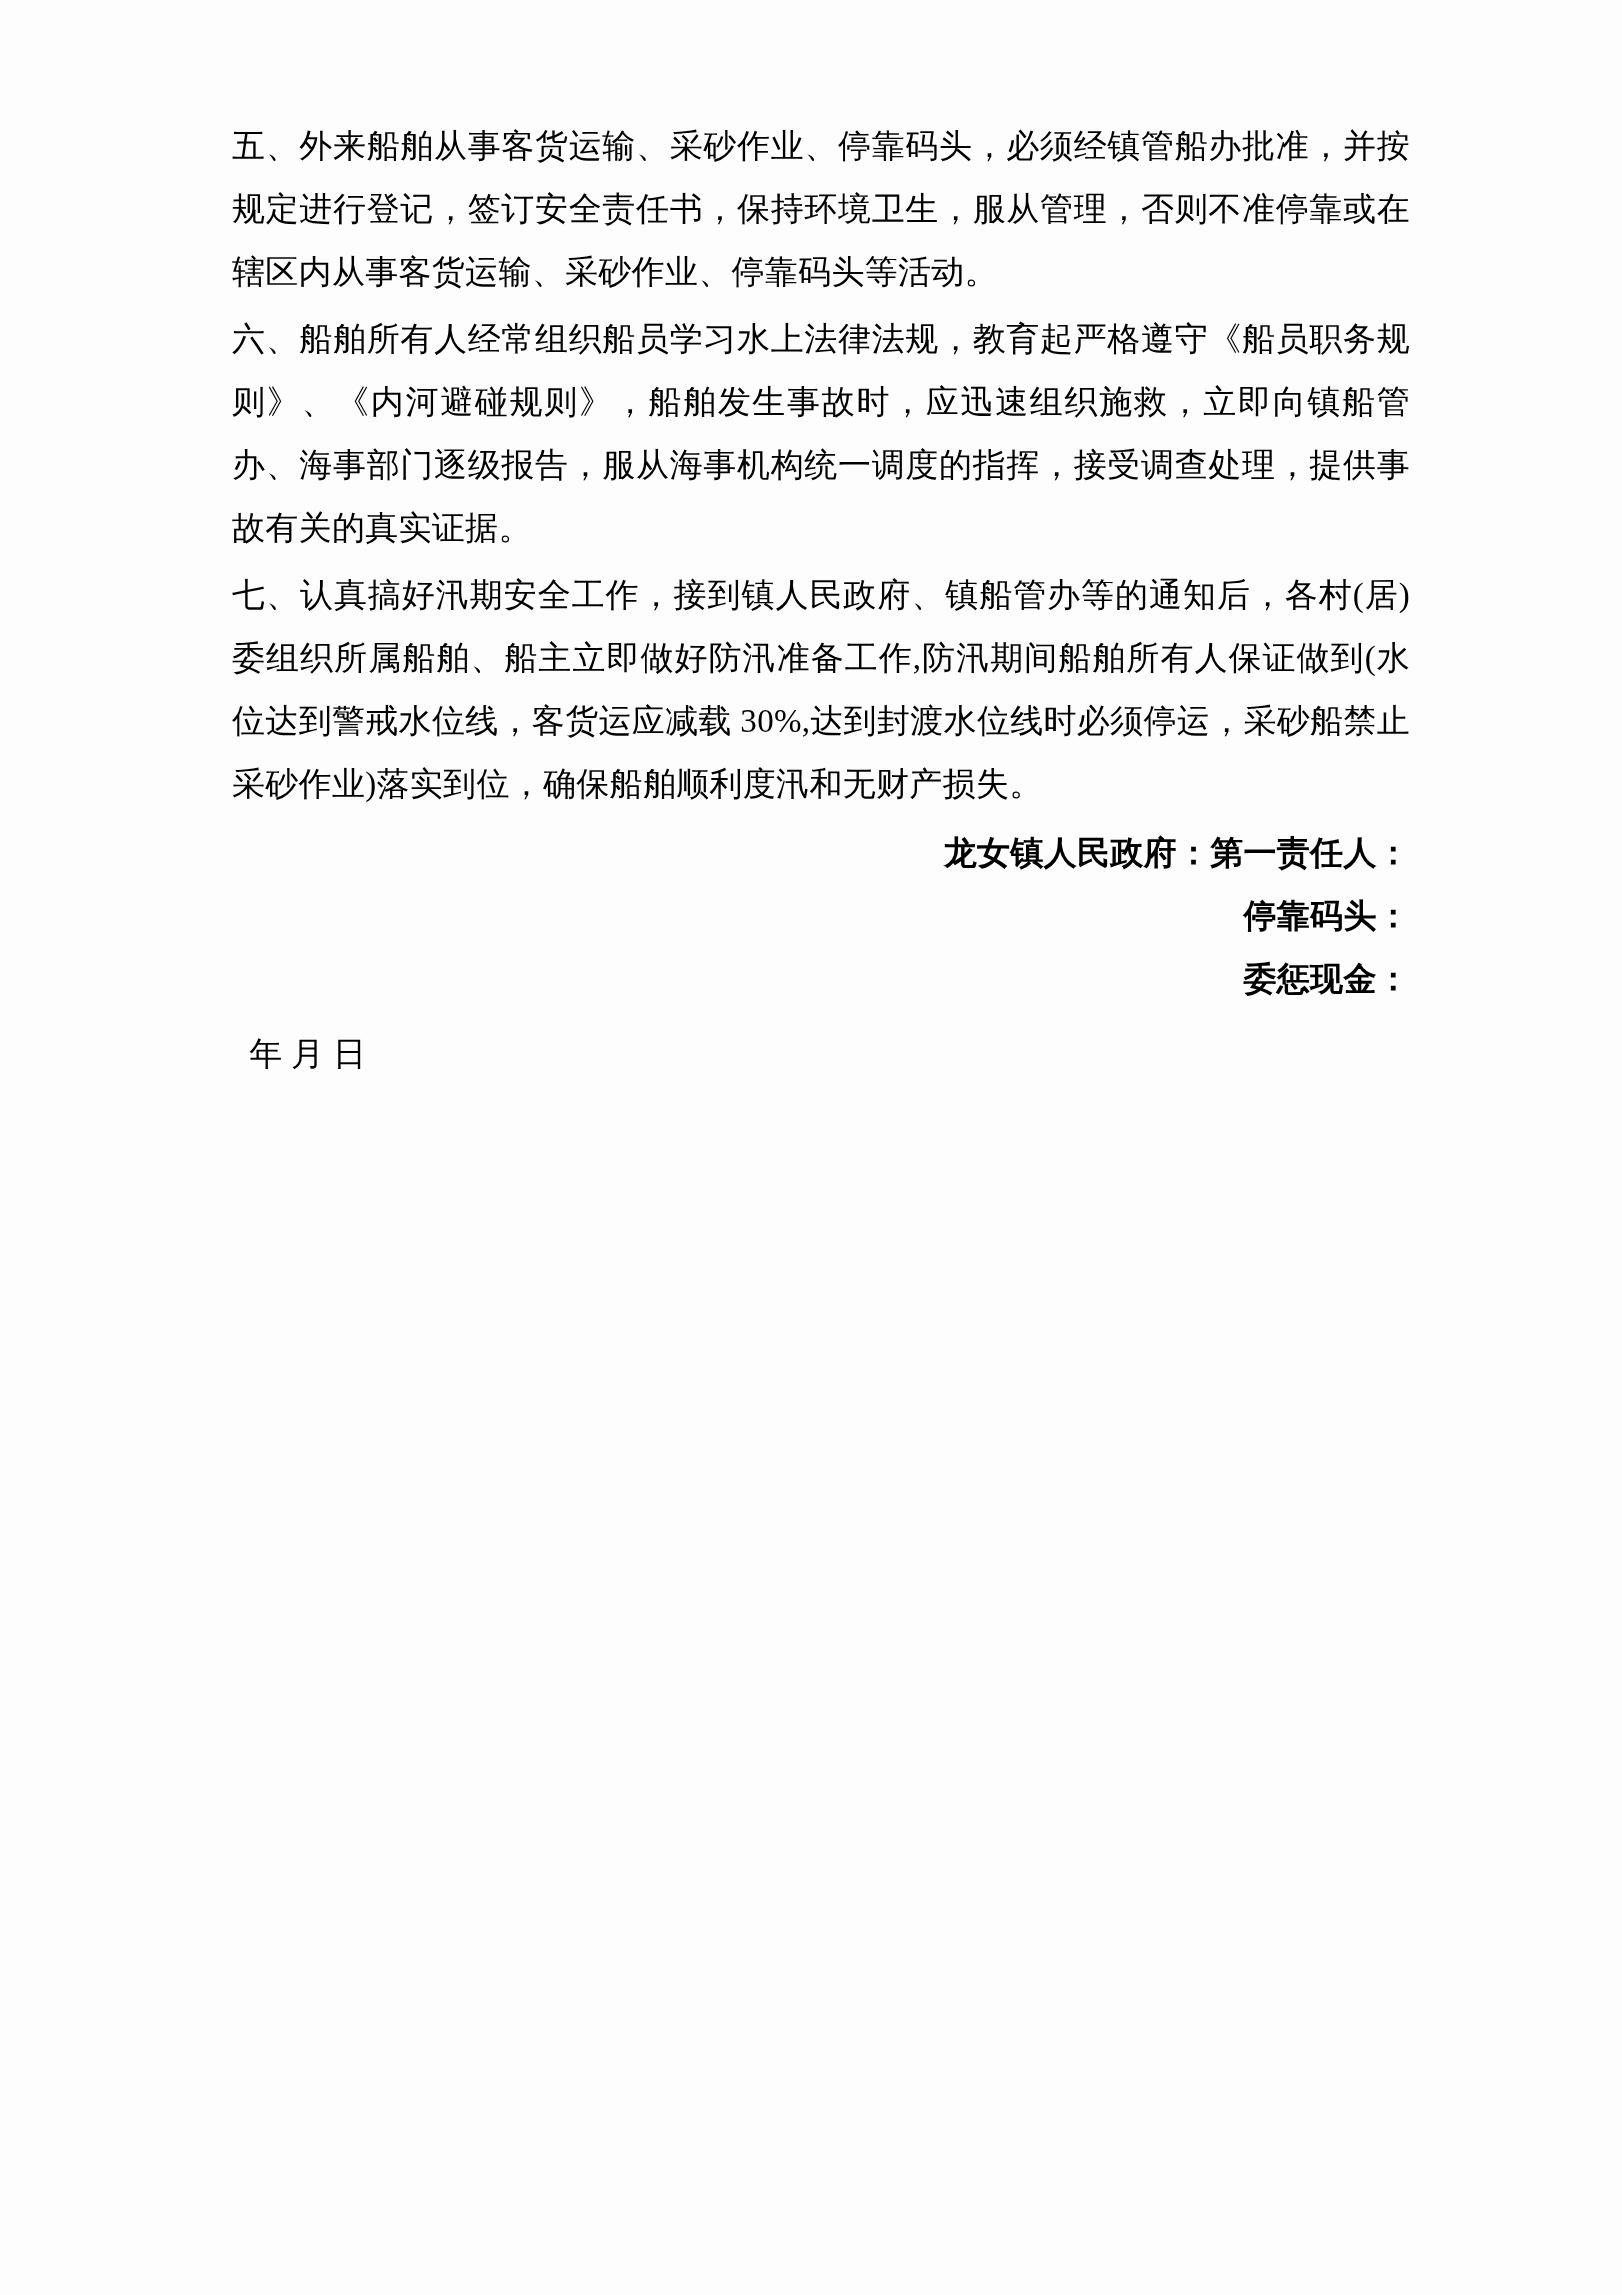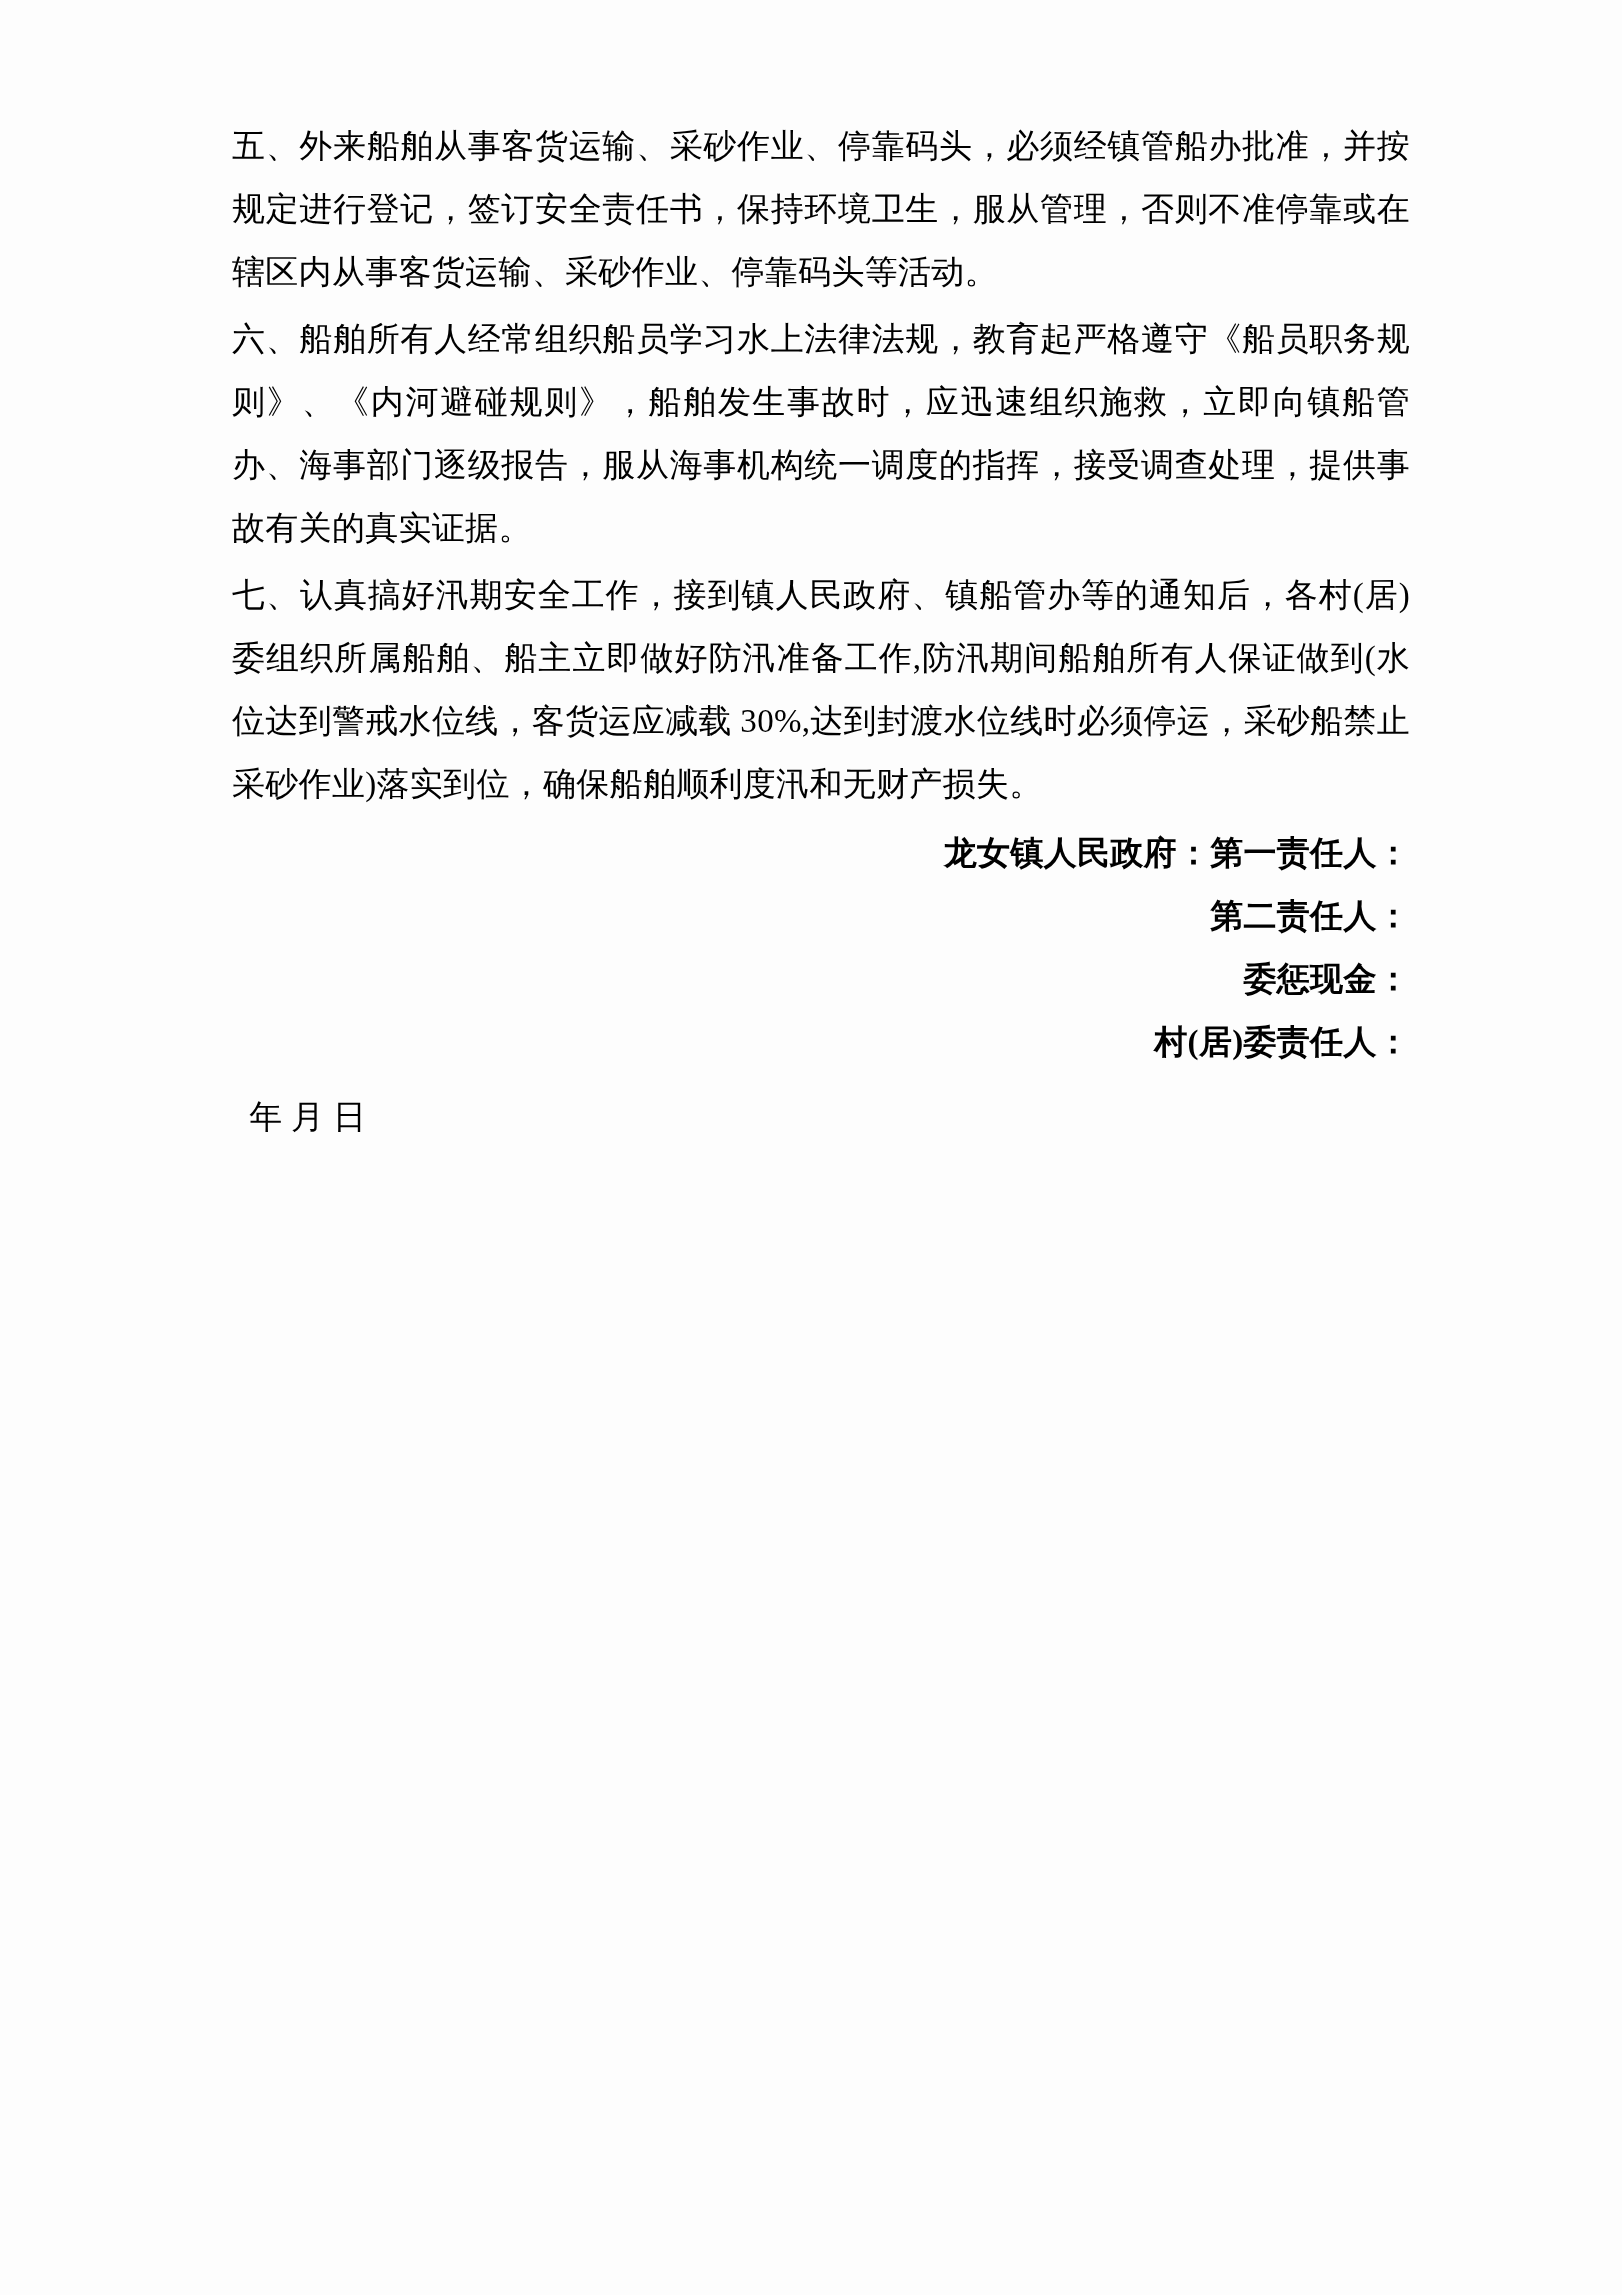--- a/index.html
+++ b/index.html
@@ -57,20 +57,19 @@
 <div class="page">
   <div class="doc-body">
 
     <p class="para">五、外来船舶从事客货运输、采砂作业、停靠码头，必须经镇管船办批准，并按规定进行登记，签订安全责任书，保持环境卫生，服从管理，否则不准停靠或在辖区内从事客货运输、采砂作业、停靠码头等活动。</p>
     <p class="para">六、船舶所有人经常组织船员学习水上法律法规，教育起严格遵守《船员职务规则》、《内河避碰规则》，船舶发生事故时，应迅速组织施救，立即向镇船管办、海事部门逐级报告，服从海事机构统一调度的指挥，接受调查处理，提供事故有关的真实证据。</p>
     <p class="para">七、认真搞好汛期安全工作，接到镇人民政府、镇船管办等的通知后，各村(居)委组织所属船舶、船主立即做好防汛准备工作,防汛期间船舶所有人保证做到(水位达到警戒水位线，客货运应减载 30%,达到封渡水位线时必须停运，采砂船禁止采砂作业)落实到位，确保船舶顺利度汛和无财产损失。</p>
 
     <div class="spacer-small"></div>
 
     <p class="sig">龙女镇人民政府：第一责任人：</p>
-    <p class="sig">第二责任人：</p>
+    <p class="sig">停靠码头：</p>
     <p class="sig">委惩现金：</p>
-    <p class="sig">村(居)委责任人：</p>
     <p class="dateline">年  月  日</p>
 
   </div>
 </div>
 
 
 </body></html>

